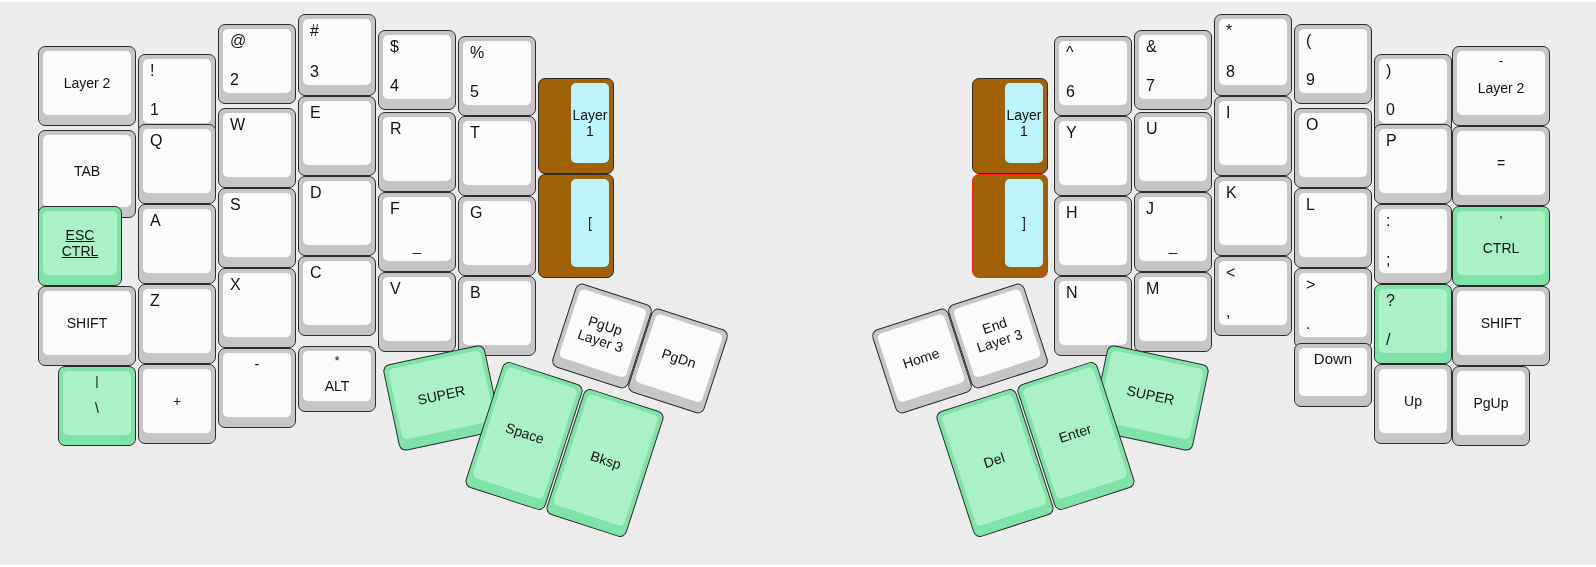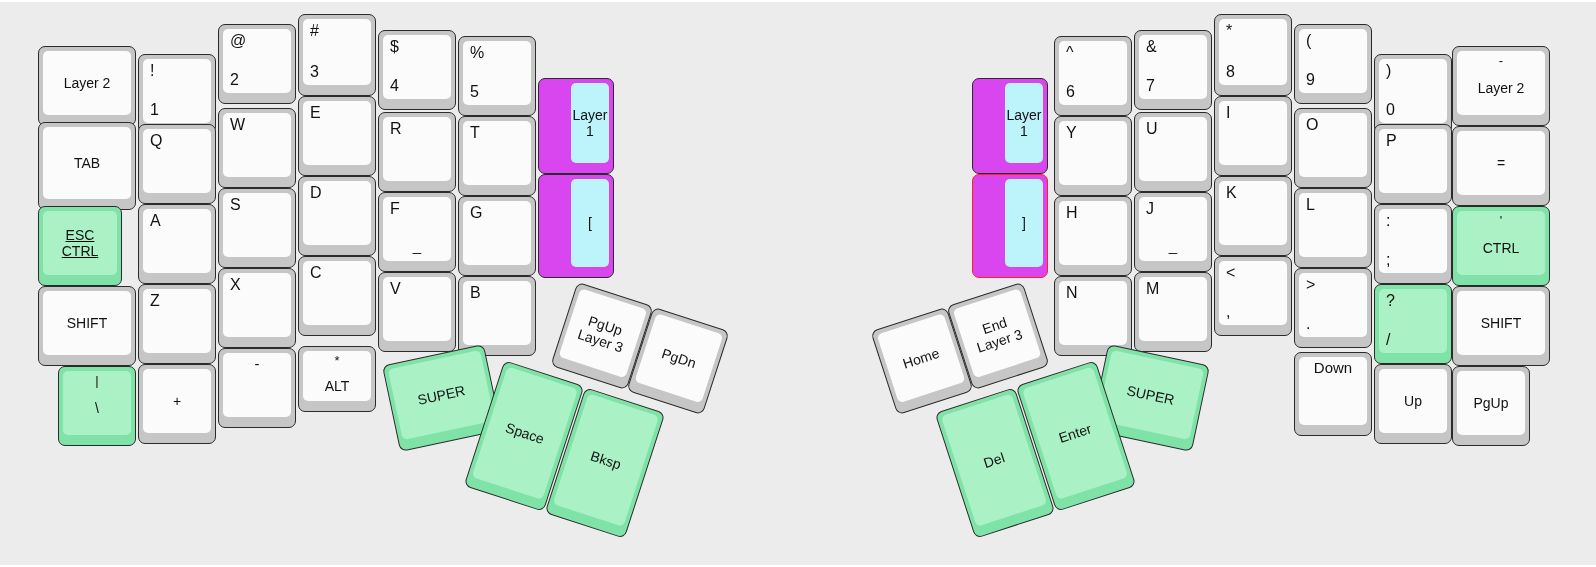--- a/index.html
+++ b/index.html
@@ -32,21 +32,21 @@
     border-radius: 5px;
     background: #fbfbfb;
     position: relative;
     display: flex;
     align-items: center;
     justify-content: center;
   }
   
   .key.green { background: #7fe3a8; }
   .key.green .cap { background: #aaf2c6; }
-  .key.blue  { background: #d946ef; padding-left: 32px; }
+  .key.blue  { background: #a16207; padding-left: 32px; }
   .key.blue  .cap { background: #bdf3fb; }
   .key.selected { border-color: #ff2020; }
 
   
   .lbl-center {
     font-size: 14px; color: #111; text-align: center; line-height: 1.15;
     white-space: pre-line;
   }
   .lbl-tl {
     position: absolute; top: 4px; left: 7px;
@@ -69,21 +69,21 @@
 </head>
 <body>
 
 <div id="canvas">
     <div style="position: absolute; inset: 0px;">
       <div class="key" style="left: 38px; top: 44px; width: 98px; height: 80px;">
         <div class="cap">
           <div class="lbl-center two-line">Layer 2</div>
         </div>
       </div>
-      <div class="key" style="left: 38px; top: 120px; width: 98px; height: 88px;">
+      <div class="key" style="left: 38px; top: 128px; width: 98px; height: 88px;">
         <div class="cap">
           <div class="lbl-center two-line">TAB</div>
         </div>
       </div>
       <div class="key green" style="left: 38px; top: 204px; width: 84px; height: 80px; text-decoration: underline;">
         <div class="cap">
           <div class="lbl-center two-line">ESC
 CTRL</div>
         </div>
       </div>
@@ -350,21 +350,21 @@
         <div class="cap">
           <div class="lbl-tl">L</div>
         </div>
       </div>
       <div class="key" style="left: 1294px; top: 266px; width: 78px; height: 80px;">
         <div class="cap">
           <div class="lbl-tl">&gt;</div>
           <div class="lbl-bl">.</div>
         </div>
       </div>
-      <div class="key" style="left: 1294px; top: 350px; width: 78px; height: 84px;">
+      <div class="key" style="left: 1294px; top: 341px; width: 78px; height: 64px;">
         <div class="cap">
           <div class="lbl-tc" style="font-size: 15px;">Down</div>
         </div>
       </div>
       <div class="key" style="left: 1374px; top: 52px; width: 78px; height: 80px;">
         <div class="cap">
           <div class="lbl-tl">)</div>
           <div class="lbl-bl">0</div>
         </div>
       </div>

